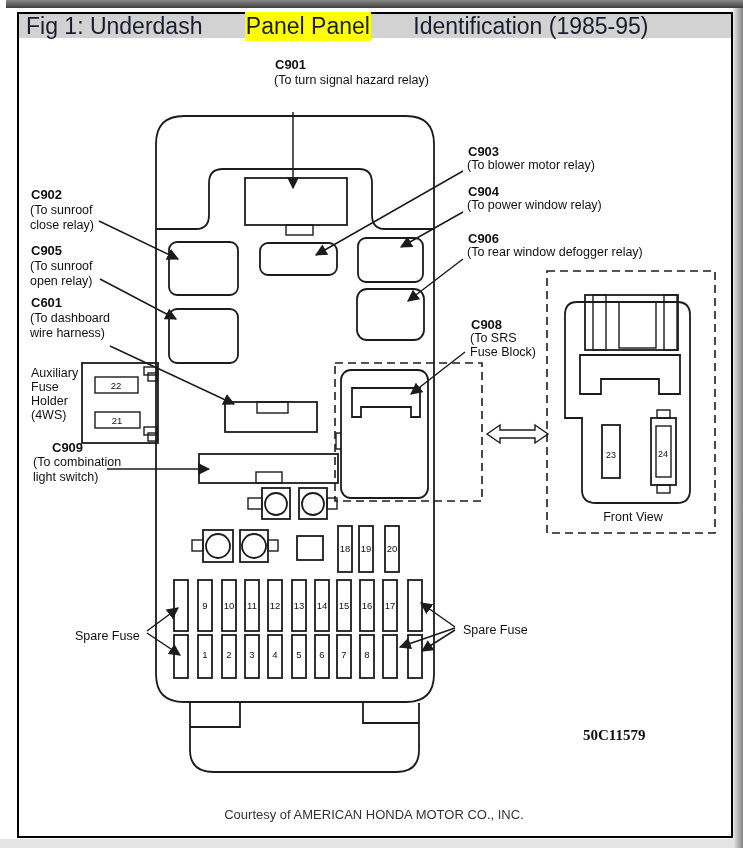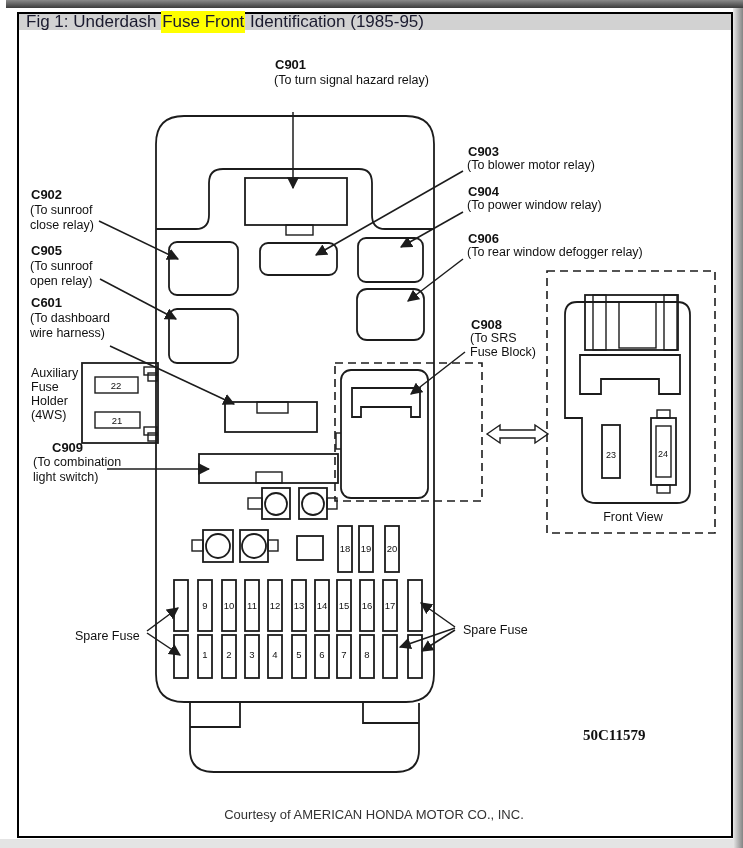--- a/index.html
+++ b/index.html
@@ -1,22 +1,22 @@
 <!DOCTYPE html>
 <html><head>
 <meta charset="utf-8">
 <style>
   html,body{margin:0;padding:0;background:#fff;}
   body{width:743px;height:848px;position:relative;font-family:"Liberation Sans",sans-serif;overflow:hidden;}
   .topbar{position:absolute;left:6px;top:0;right:0;height:8px;background:linear-gradient(#8a8a8a,#3c3c3c);}
   .right-shade{position:absolute;top:8px;right:0;width:10px;height:840px;background:linear-gradient(90deg,#e9e9e9,#848484);}
   .bottom-strip{position:absolute;left:0;top:839px;width:733px;height:9px;background:#e4e4e4;}
   .frame{position:absolute;left:17px;top:12px;width:712px;height:822px;border:2px solid #000;background:#fff;}
-  .header{position:absolute;left:0;top:0;right:0;height:16px;background:#d2d2d2;display:flex;align-items:center;
-          font-size:17px;color:#1b1b2f;padding-left:7px;white-space:pre;}
+  .header{position:absolute;left:0;top:0;right:0;height:24px;background:#d2d2d2;display:flex;align-items:center;
+          font-size:23px;color:#1b1b2f;padding-left:7px;white-space:pre;gap:36px;}
   .hl{background:#ffff00;padding:1px 1px;}
   svg.diagram{position:absolute;left:0;top:0;}
   text{fill:#111;font-family:"Liberation Sans",sans-serif;}
   .cid{font-weight:bold;font-size:13px;}
   .cdesc{font-size:12.5px;}
   .digit{font-size:9.5px;text-anchor:middle;}
   .small-digit{font-size:9px;text-anchor:middle;}
   .serifcode{font-family:"Liberation Serif",serif;font-weight:bold;font-size:15px;}
   .courtesy{font-size:13px;fill:#333;text-anchor:middle;}
   .ln{stroke:#1c1c1c;stroke-width:1.5;fill:none;}
@@ -26,21 +26,21 @@
   .dash{stroke:#1c1c1c;stroke-width:1.6;fill:none;stroke-dasharray:8 5;}
 </style>
 </head>
 <body>
 
 <div class="topbar"></div>
 <div class="right-shade"></div>
 <div class="bottom-strip"></div>
 
 <div class="frame">
-  <div class="header"><span>Fig 1: Underdash </span><span class="hl">Fuse Front</span><span> Identification (1985-95)</span></div>
+  <div class="header"><span>Fig 1: Underdash </span><span class="hl">Panel Panel</span><span> Identification (1985-95)</span></div>
 </div>
 
 <svg class="diagram" width="743" height="848" viewBox="0 0 743 848">
   <defs>
     <marker id="ah" viewBox="0 0 10 10" refX="9" refY="5" markerWidth="8" markerHeight="8" orient="auto">
       <path d="M0,0 L10,5 L0,10 Z" fill="#1c1c1c"></path>
     </marker>
   </defs>
 
   <rect class="dash" x="335" y="363" width="147" height="138"></rect>

